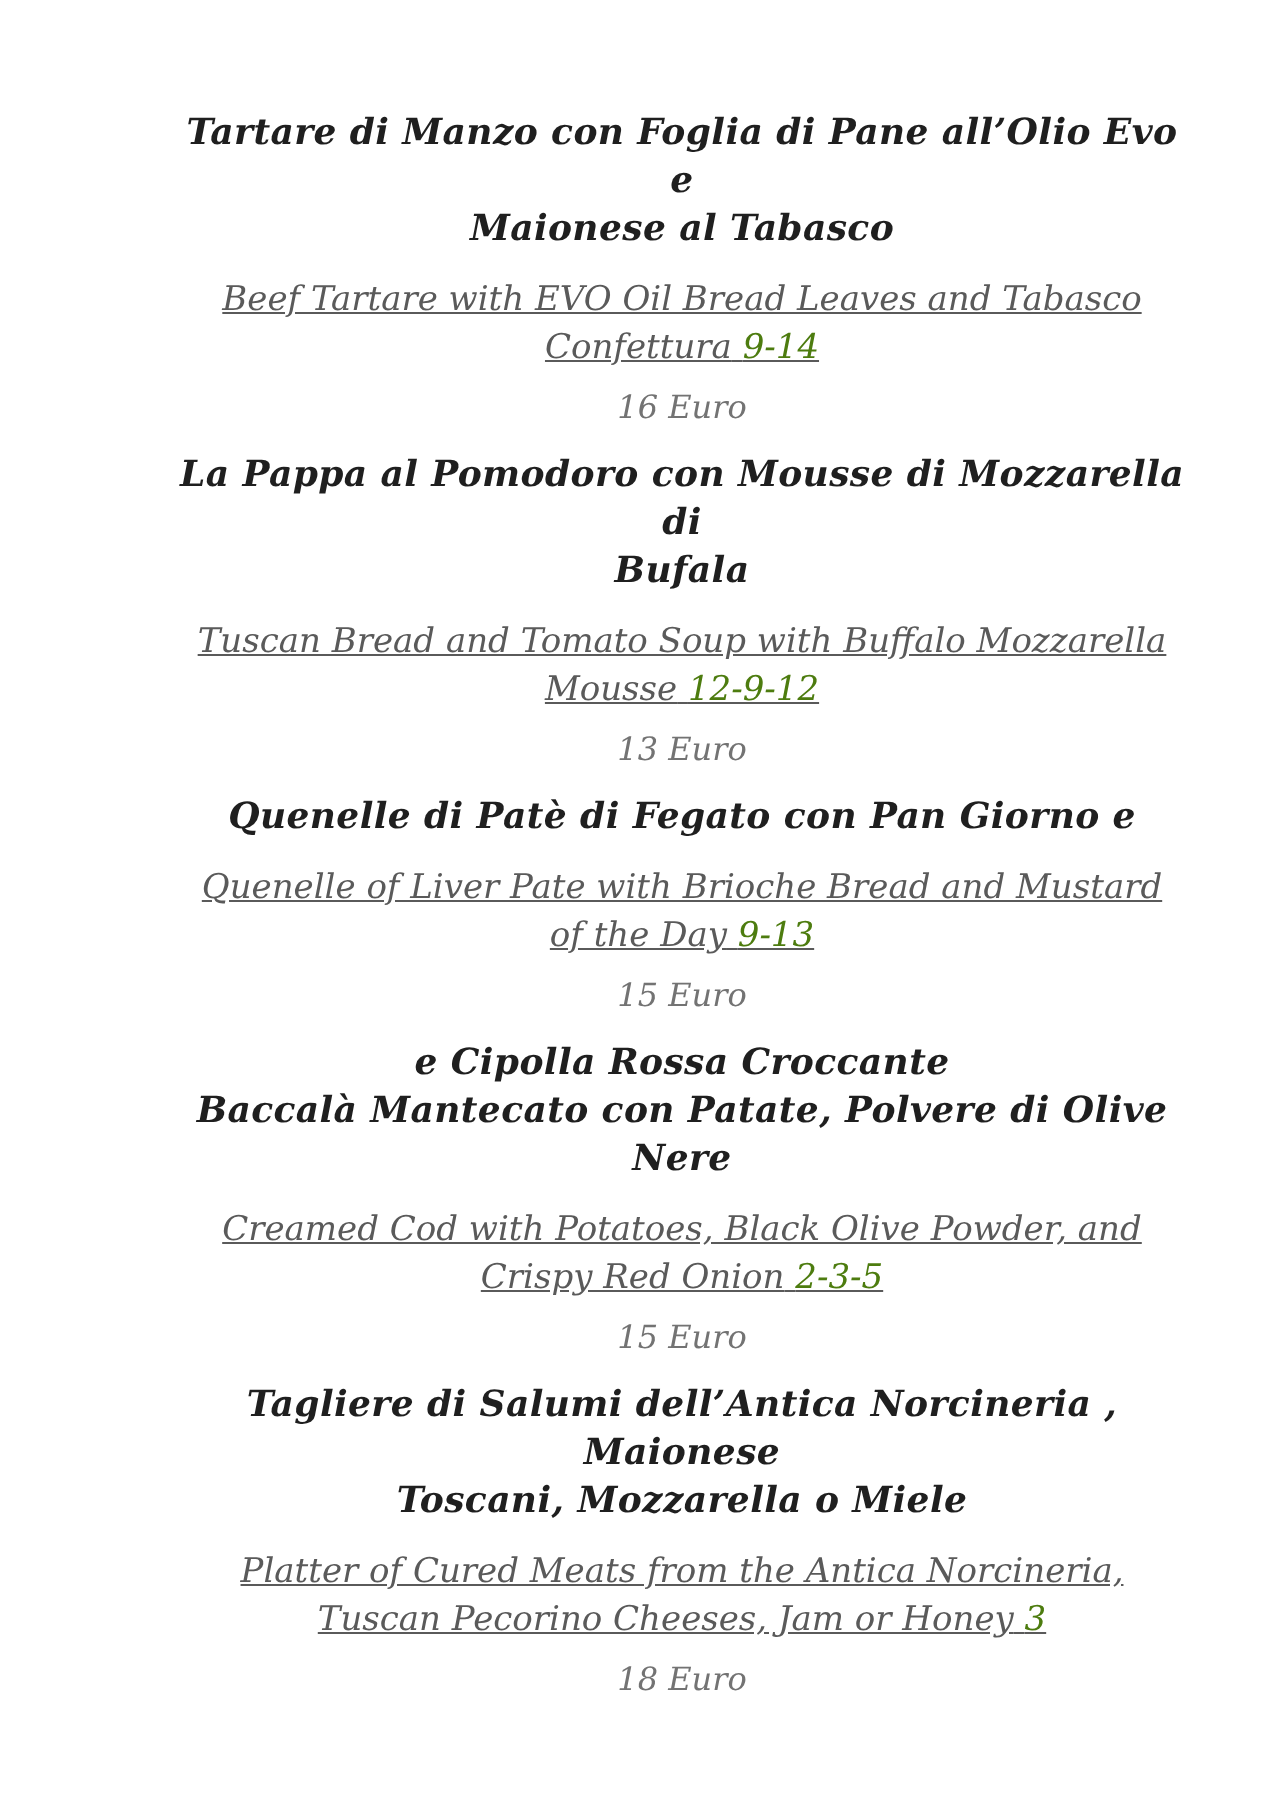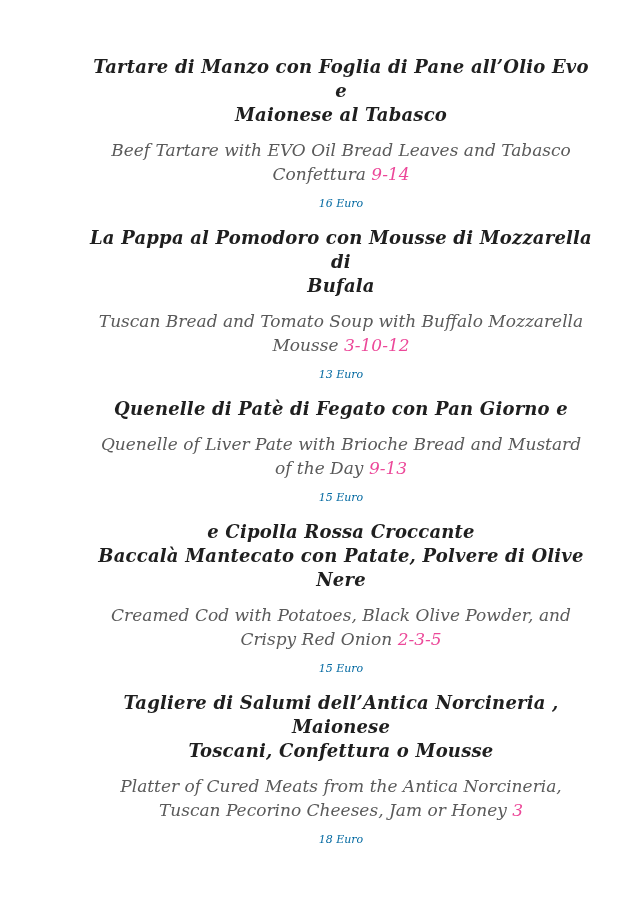--- a/index.html
+++ b/index.html
@@ -36,34 +36,35 @@
     color: #1f1f1f;
     letter-spacing: 0.2px;
   }
   .item-desc {
     margin: 0 0 6px 0;
     font-size: 17px;
     line-height: 24px;
     font-weight: normal;
     font-style: italic;
     color: #5a5a5a;
+    text-decoration: underline;
   }
   .item-price {
     margin: 0 0 10px 0;
-    font-size: 11px;
+    font-size: 16px;
     line-height: 24px;
     font-weight: normal;
     font-style: italic;
-    color: #0369a1;
+    color: #737373;
   }
   .line {
     display: block;
   }
   .allergen {
-    color: #ec4899;
+    color: #4d7c0f;
   }
 </style>
 </head>
 <body>
 
 <div class="page">
   <div class="menu">
 
     <section class="menu-item">
       <h2 class="item-name">
@@ -77,21 +78,21 @@
       <p class="item-price">16 Euro</p>
     </section>
 
     <section class="menu-item">
       <h2 class="item-name">
         <span class="line">La Pappa al Pomodoro con Mousse di Mozzarella di</span>
         <span class="line">Bufala</span>
       </h2>
       <p class="item-desc">
         <span class="line">Tuscan Bread and Tomato Soup with Buffalo Mozzarella</span>
-        <span class="line"><span>Mousse</span> <span class="allergen">3-10-12</span></span>
+        <span class="line"><span>Mousse</span> <span class="allergen">12-9-12</span></span>
       </p>
       <p class="item-price">13 Euro</p>
     </section>
 
     <section class="menu-item">
       <h2 class="item-name">
         <span class="line">Quenelle di Patè di Fegato con Pan Giorno e</span>
       </h2>
       <p class="item-desc">
         <span class="line">Quenelle of Liver Pate with Brioche Bread and Mustard</span>
@@ -108,21 +109,21 @@
       <p class="item-desc">
         <span class="line">Creamed Cod with Potatoes, Black Olive Powder, and</span>
         <span class="line"><span>Crispy Red Onion</span> <span class="allergen">2-3-5</span></span>
       </p>
       <p class="item-price">15 Euro</p>
     </section>
 
     <section class="menu-item">
       <h2 class="item-name">
         <span class="line">Tagliere di Salumi dell’Antica Norcineria , Maionese</span>
-        <span class="line">Toscani, Confettura o Mousse</span>
+        <span class="line">Toscani, Mozzarella o Miele</span>
       </h2>
       <p class="item-desc">
         <span class="line">Platter of Cured Meats from the Antica Norcineria,</span>
         <span class="line"><span>Tuscan Pecorino Cheeses, Jam or Honey</span> <span class="allergen">3</span></span>
       </p>
       <p class="item-price">18 Euro</p>
     </section>
 
   </div>
 </div>

